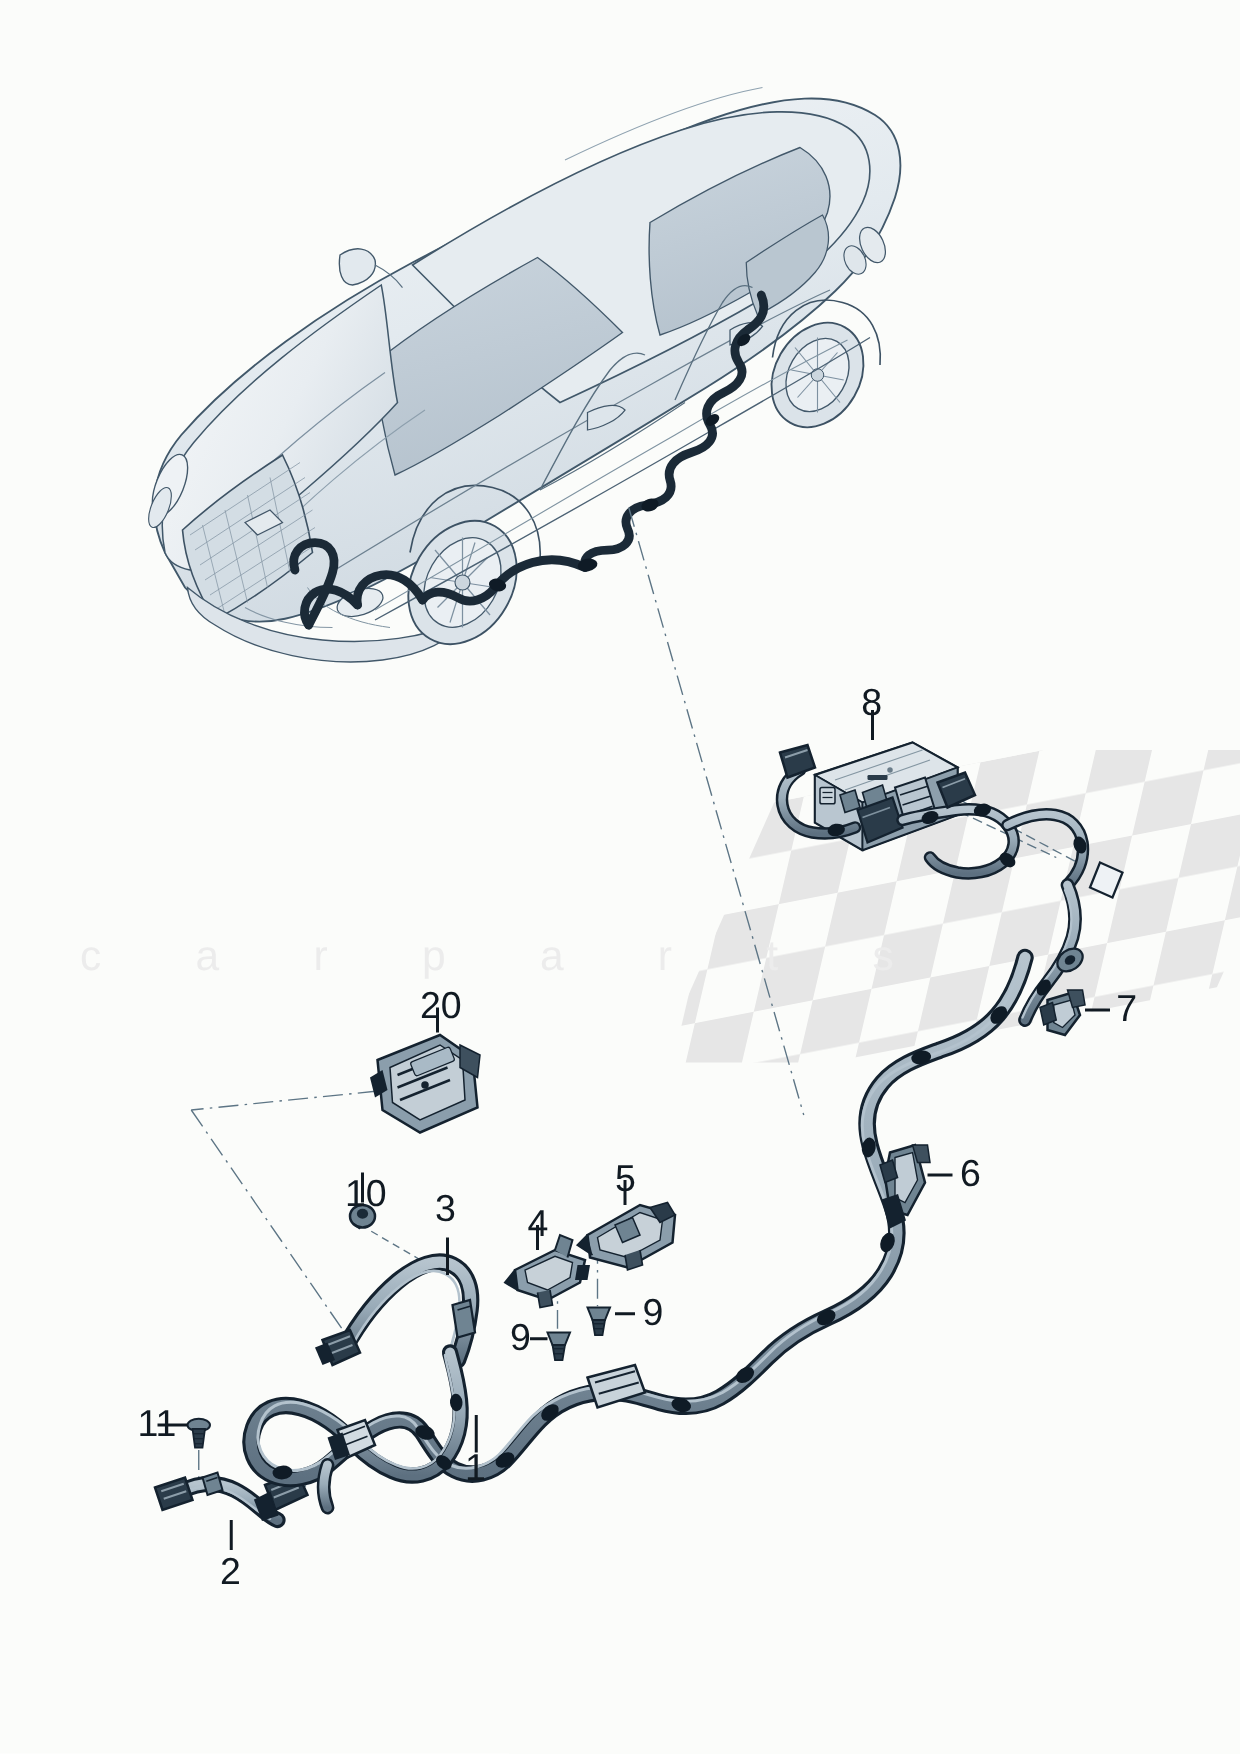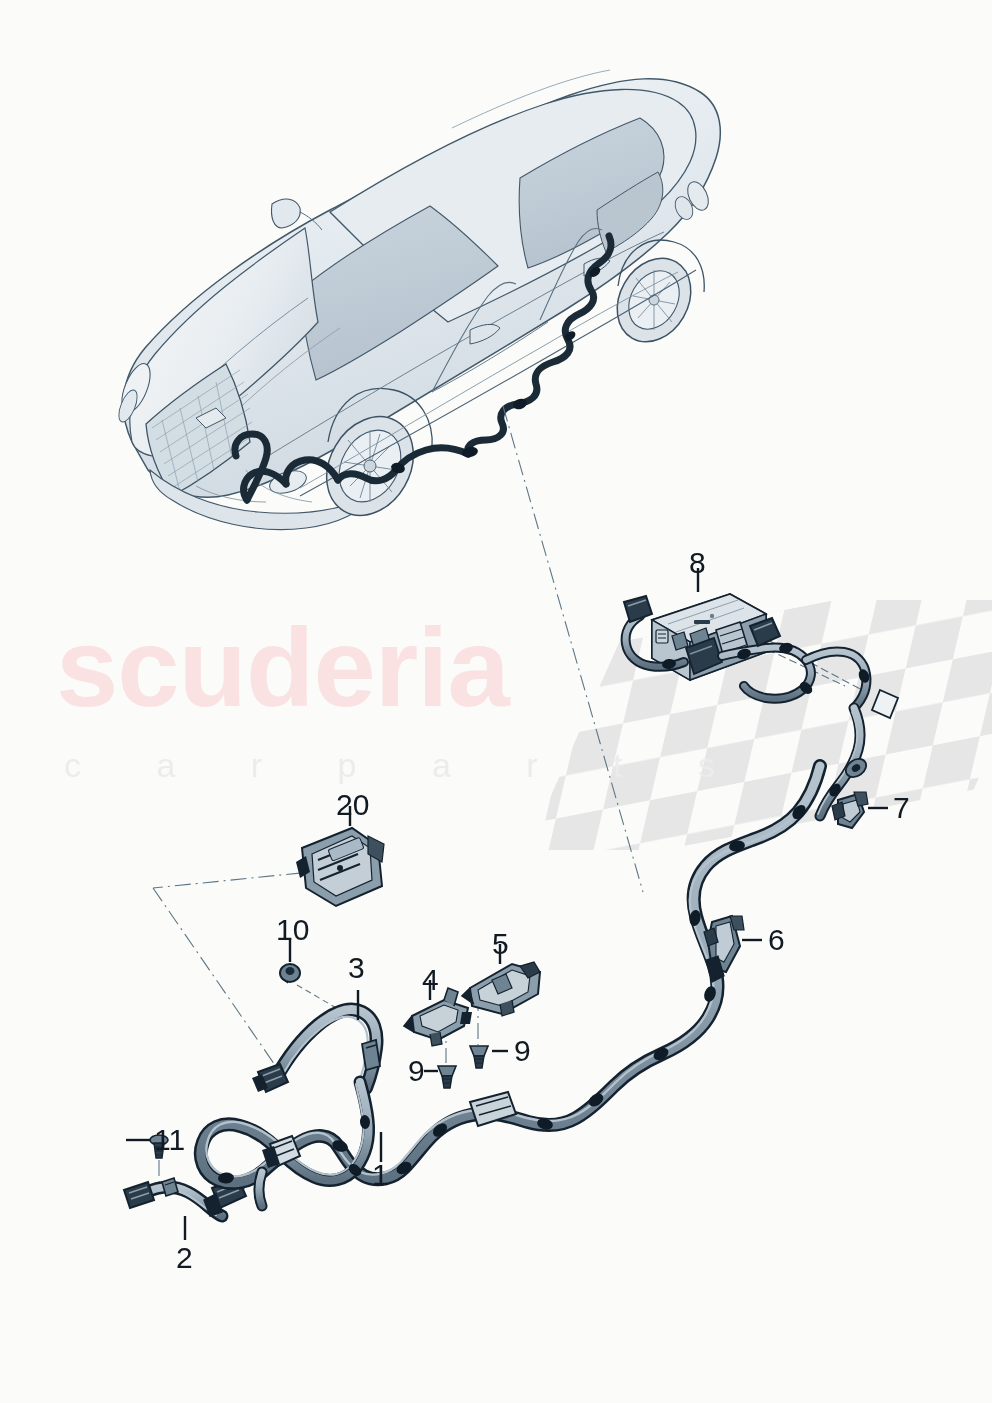--- a/index.html
+++ b/index.html
@@ -76,21 +76,20 @@
       <pattern id="chk" width="88" height="88" patternUnits="userSpaceOnUse">
         <rect x="0" y="0" width="44" height="44" fill="#e6e6e6"></rect>
         <rect x="44" y="44" width="44" height="44" fill="#e6e6e6"></rect>
       </pattern>
     </defs>
     <g transform="rotate(-12 210 125)">
       <rect x="-10" y="0" width="430" height="232" fill="url(#chk)"></rect>
     </g>
   </svg>
 
-  <div id="wm-brand">scuderia</div>
   <div id="wm-sub">c a r   p a r t s</div>
 
   <svg class="layer" viewBox="0 0 992 1403">
     <defs>
       <linearGradient id="bodyGrad" x1="0" y1="0" x2="0.4" y2="1">
         <stop offset="0" stop-color="#f2f5f7"></stop>
         <stop offset="0.5" stop-color="#e3eaef"></stop>
         <stop offset="1" stop-color="#cfd9e1"></stop>
       </linearGradient>
       <linearGradient id="glassGrad" x1="0" y1="0" x2="0.3" y2="1">
@@ -593,17 +592,17 @@
   <div class="callout" style="left:372px;  top:1160px;">1</div>
   <div class="callout" style="left:176px;  top:1243px;">2</div>
   <div class="callout" style="left:348px;  top:953px;">3</div>
   <div class="callout" style="left:422px;  top:965px;">4</div>
   <div class="callout" style="left:492px;  top:929px;">5</div>
   <div class="callout" style="left:768px;  top:925px;">6</div>
   <div class="callout" style="left:893px;  top:793px;">7</div>
   <div class="callout" style="left:689px;  top:548px;">8</div>
   <div class="callout" style="left:408px;  top:1056px;">9</div>
   <div class="callout" style="left:514px;  top:1036px;">9</div>
-  <div class="callout" style="left:276px;  top:915px;">10</div>
-  <div class="callout" style="left:110px;  top:1125px;margin-left:44px;">11</div>
+  <div class="callout" style="left:276px;  top:941px;">10</div>
+  <div class="callout" style="left:110px;  top:1125px;">11</div>
   <div class="callout" style="left:336px;  top:790px;">20</div>
 
 </div>
 
 </body></html>

